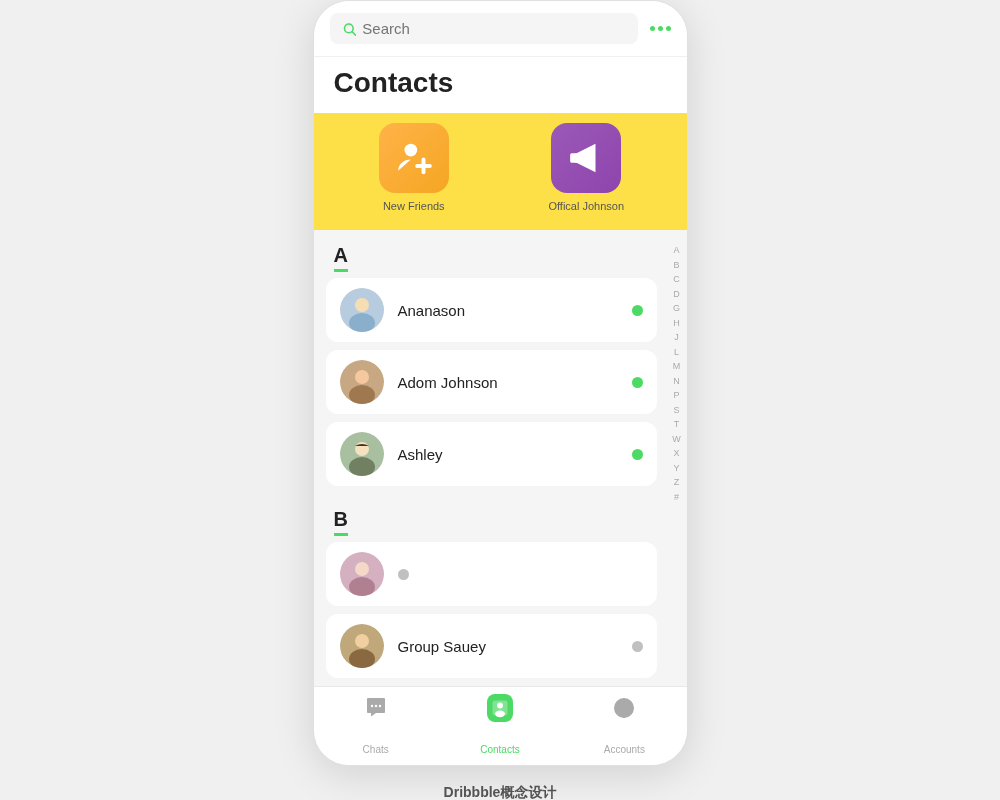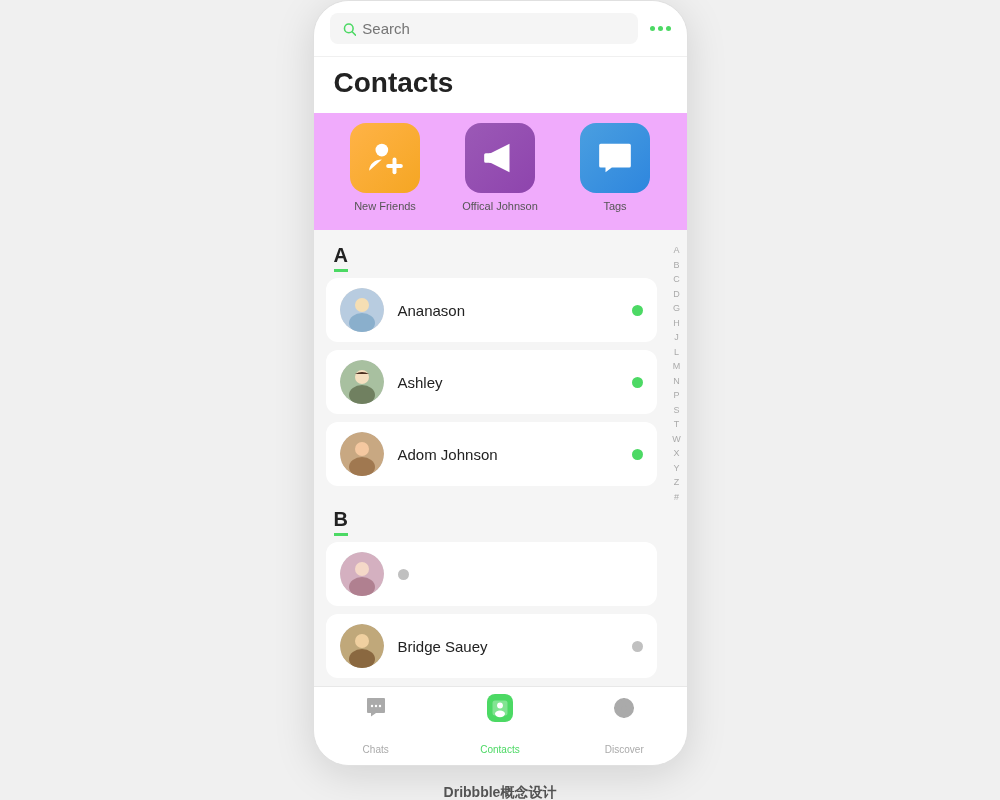--- a/index.html
+++ b/index.html
@@ -73,21 +73,21 @@
       background: #fff;
       padding: 10px 20px 14px 20px;
     }
     .page-title-text {
       font-size: 28px;
       font-weight: 700;
       color: #222;
     }
     
     .quick-actions {
-      background: #f0abfc;
+      background: #fde047;
       padding: 10px 20px 18px 20px;
       display: flex;
       gap: 12px;
     }
     .action-item {
       display: flex;
       flex-direction: column;
       align-items: center;
       flex: 1;
       cursor: pointer;
@@ -299,29 +299,20 @@
       <div class="action-item">
         <div class="action-icon bg-purple">
           <svg viewBox="0 0 24 24" xmlns="http://www.w3.org/2000/svg">
             <path d="M18 3L6 9H3a1 1 0 00-1 1v4a1 1 0 001 1h3l12 6V3z"></path>
             <path d="M6 9v6" stroke="white" stroke-width="1.5" fill="none"></path>
           </svg>
         </div>
         <span class="action-label">Offical Johnson</span>
       </div>
 
-      <div class="action-item">
-        <div class="action-icon bg-blue">
-          <svg viewBox="0 0 24 24" xmlns="http://www.w3.org/2000/svg">
-            <path d="M21 3H3a1 1 0 00-1 1v13a1 1 0 001 1h3v3l4-3h11a1 1 0 001-1V4a1 1 0 00-1-1z"></path>
-            <polygon points="12,7 13.5,10.5 17,11 14.5,13.5 15,17 12,15 9,17 9.5,13.5 7,11 10.5,10.5" fill="white"></polygon>
-          </svg>
-        </div>
-        <span class="action-label">Tags</span>
-      </div>
 
     </div>
 
     <div class="contacts-area">
       <div class="contacts-scroll">
 
         <div class="section-header">
           <span class="section-letter section-letter-underline">A</span>
         </div>
         <ul class="contact-list">
@@ -332,38 +323,38 @@
                 <circle cx="22" cy="17" r="7" fill="#f5deb3"></circle>
                 <ellipse cx="22" cy="35" rx="13" ry="10" fill="#8aafcc"></ellipse>
               </svg>
             </div>
             <span class="contact-name">Ananason</span>
             <div class="status-dot status-online"></div>
           </li>
           <li class="contact-item">
             <div class="contact-avatar">
               <svg class="avatar-svg" viewBox="0 0 44 44" xmlns="http://www.w3.org/2000/svg">
+                <circle cx="22" cy="22" r="22" fill="#c8a882"></circle>
+                <circle cx="22" cy="17" r="7" fill="#f5c8a0"></circle>
+                <ellipse cx="22" cy="35" rx="13" ry="10" fill="#a07850"></ellipse>
+              </svg>
+            </div>
+            <span class="contact-name">Adom Johnson</span>
+            <div class="status-dot status-online"></div>
+          </li>
+          <li class="contact-item">
+            <div class="contact-avatar">
+              <svg class="avatar-svg" viewBox="0 0 44 44" xmlns="http://www.w3.org/2000/svg">
                 <circle cx="22" cy="22" r="22" fill="#a8c0a0"></circle>
                 <circle cx="22" cy="17" r="7" fill="#f5e0c0"></circle>
                 <ellipse cx="22" cy="35" rx="13" ry="10" fill="#708060"></ellipse>
                 <path d="M15 14 Q22 10 29 14" fill="#4a3020" stroke="none"></path>
               </svg>
             </div>
             <span class="contact-name">Ashley</span>
-            <div class="status-dot status-online"></div>
-          </li>
-          <li class="contact-item">
-            <div class="contact-avatar">
-              <svg class="avatar-svg" viewBox="0 0 44 44" xmlns="http://www.w3.org/2000/svg">
-                <circle cx="22" cy="22" r="22" fill="#c8a882"></circle>
-                <circle cx="22" cy="17" r="7" fill="#f5c8a0"></circle>
-                <ellipse cx="22" cy="35" rx="13" ry="10" fill="#a07850"></ellipse>
-              </svg>
-            </div>
-            <span class="contact-name">Adom Johnson</span>
             <div class="status-dot status-online"></div>
           </li>
         </ul>
 
         <div class="section-header">
           <span class="section-letter section-letter-underline">B</span>
         </div>
         <ul class="contact-list">
           <li class="contact-item">
             <div class="contact-avatar">
@@ -376,21 +367,21 @@
             <div class="status-dot status-offline"></div>
           </li>
           <li class="contact-item">
             <div class="contact-avatar">
               <svg class="avatar-svg" viewBox="0 0 44 44" xmlns="http://www.w3.org/2000/svg">
                 <circle cx="22" cy="22" r="22" fill="#c0a87a"></circle>
                 <circle cx="22" cy="17" r="7" fill="#f0d0a0"></circle>
                 <ellipse cx="22" cy="35" rx="13" ry="10" fill="#8a6840"></ellipse>
               </svg>
             </div>
-            <span class="contact-name">Bridge Sauey</span>
+            <span class="contact-name">Group Sauey</span>
             <div class="status-dot status-offline"></div>
           </li>
         </ul>
 
       </div>
 
       <div class="alphabet-index">
         <span class="alpha-letter">A</span>
         <span class="alpha-letter">B</span>
         <span class="alpha-letter">C</span>
@@ -444,21 +435,21 @@
         <div class="nav-icon">
           <svg width="24" height="24" viewBox="0 0 24 24" fill="none" stroke="#aaa" stroke-width="2" xmlns="http://www.w3.org/2000/svg">
             <circle cx="12" cy="12" r="9"></circle>
             <circle cx="12" cy="12" r="2.5" fill="#aaa" stroke="none"></circle>
             <line x1="12" y1="3" x2="12" y2="6" stroke-linecap="round"></line>
             <line x1="12" y1="18" x2="12" y2="21" stroke-linecap="round"></line>
             <line x1="3" y1="12" x2="6" y2="12" stroke-linecap="round"></line>
             <line x1="18" y1="12" x2="21" y2="12" stroke-linecap="round"></line>
           </svg>
         </div>
-        <span class="nav-label">Discover</span>
+        <span class="nav-label">Accounts</span>
       </div>
 
 
     </div>
   </div>
 
   <div class="footer-text">Dribbble概念设计</div>
 </div>
 
 </body></html>

